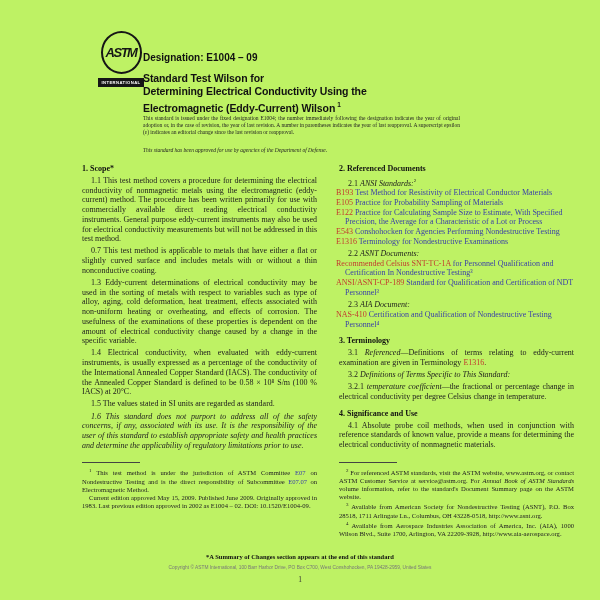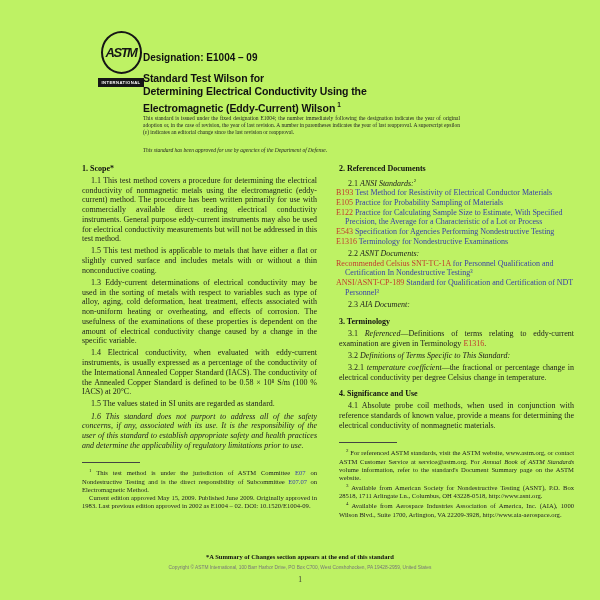--- a/index.html
+++ b/index.html
@@ -97,46 +97,47 @@
   </div>
 
   <p class="issue">This standard is issued under the fixed designation E1004; the number immediately following the designation indicates the year of original adoption or, in the case of revision, the year of last revision. A number in parentheses indicates the year of last reapproval. A superscript epsilon (ε) indicates an editorial change since the last revision or reapproval.</p>
   <p class="dod">This standard has been approved for use by agencies of the Department of Defense.</p>
 
   <div class="cols">
 
     <div class="col">
       <h2 class="sec first">1. Scope*</h2>
       <p class="bp">1.1 This test method covers a procedure for determining the electrical conductivity of nonmagnetic metals using the electromagnetic (eddy-current) method. The procedure has been written primarily for use with commercially available direct reading electrical conductivity instruments. General purpose eddy-current instruments may also be used for electrical conductivity measurements but will not be addressed in this test method.</p>
-      <p class="bp">1.5 This test method is applicable to metals that have either a flat or slightly curved surface and includes metals with or without a thin nonconductive coating.</p>
+      <p class="bp">0.7 This test method is applicable to metals that have either a flat or slightly curved surface and includes metals with or without a thin nonconductive coating.</p>
       <p class="bp">1.3 Eddy-current determinations of electrical conductivity may be used in the sorting of metals with respect to variables such as type of alloy, aging, cold deformation, heat treatment, effects associated with non-uniform heating or overheating, and effects of corrosion. The usefulness of the examinations of these properties is dependent on the amount of electrical conductivity change caused by a change in the specific variable.</p>
       <p class="bp">1.4 Electrical conductivity, when evaluated with eddy-current instruments, is usually expressed as a percentage of the conductivity of the International Annealed Copper Standard (IACS). The conductivity of the Annealed Copper Standard is defined to be 0.58 × 10⁸ S/m (100 % IACS) at 20°C.</p>
       <p class="bp">1.5 The values stated in SI units are regarded as standard.</p>
       <p class="bp"><em>1.6 This standard does not purport to address all of the safety concerns, if any, associated with its use. It is the responsibility of the user of this standard to establish appropriate safety and health practices and determine the applicability of regulatory limitations prior to use.</em></p>
 
       <div class="fnrule"></div>
       <p class="fn"><sup>1</sup><span> This test method is under the jurisdiction of ASTM Committee </span><a class="blue">E07</a><span> on Nondestructive Testing and is the direct responsibility of Subcommittee </span><a class="blue">E07.07</a><span> on Electromagnetic Method.</span></p>
       <p class="fn">Current edition approved May 15, 2009. Published June 2009. Originally approved in 1983. Last previous edition approved in 2002 as E1004 – 02. DOI: 10.1520/E1004-09.</p>
     </div>
 
     <div class="col">
       <h2 class="sec first">2. Referenced Documents</h2>
       <p class="bp"><span>2.1 </span><em>ANSI Standards:</em><sup>2</sup></p>
 
       <div class="ref"><a class="red">B193</a> <a class="blue">Test Method for Resistivity of Electrical Conductor Materials</a></div>
       <div class="ref"><a class="red">E105</a> <a class="blue">Practice for Probability Sampling of Materials</a></div>
       <div class="ref"><a class="red">E122</a> <a class="blue">Practice for Calculating Sample Size to Estimate, With Specified Precision, the Average for a Characteristic of a Lot or Process</a></div>
-      <div class="ref"><a class="red">E543</a> <a class="blue">Specification for Agencies Performing Nondestructive Testing</a></div>
+      <div class="ref"><a class="red">E543</a> <a class="blue">Conshohocken for Agencies Performing Nondestructive Testing</a></div>
       <div class="ref"><a class="red">E1316</a> <a class="blue">Terminology for Nondestructive Examinations</a></div>
 
       <p class="bp"><span>2.2 </span><em>ASNT Documents:</em></p>
       <div class="ref"><a class="red">Recommended Celsius SNT-TC-1A</a> <a class="blue">for Personnel Qualification and Certification In Nondestructive Testing³</a></div>
       <div class="ref"><a class="red">ANSI/ASNT-CP-189</a> <a class="blue">Standard for Qualification and Certification of NDT Personnel³</a></div>
 
       <p class="bp"><span>2.3 </span><em>AIA Document:</em></p>
+      <div class="ref"><a class="red">NAS-410</a> <a class="blue">Certification and Qualification of Nondestructive Testing Personnel⁴</a></div>
 
       <h2 class="sec">3. Terminology</h2>
       <p class="bp"><span>3.1 </span><em>Referenced</em><span>—Definitions of terms relating to eddy-current examination are given in Terminology </span><a class="red">E1316</a><span>.</span></p>
       <p class="bp"><span>3.2 </span><em>Definitions of Terms Specific to This Standard:</em></p>
       <p class="bp"><span>3.2.1 </span><em>temperature coefficient</em><span>—the fractional or percentage change in electrical conductivity per degree Celsius change in temperature.</span></p>
 
       <h2 class="sec">4. Significance and Use</h2>
       <p class="bp">4.1 Absolute probe coil methods, when used in conjunction with reference standards of known value, provide a means for determining the electrical conductivity of nonmagnetic materials.</p>
 
       <div class="fnrule"></div>

